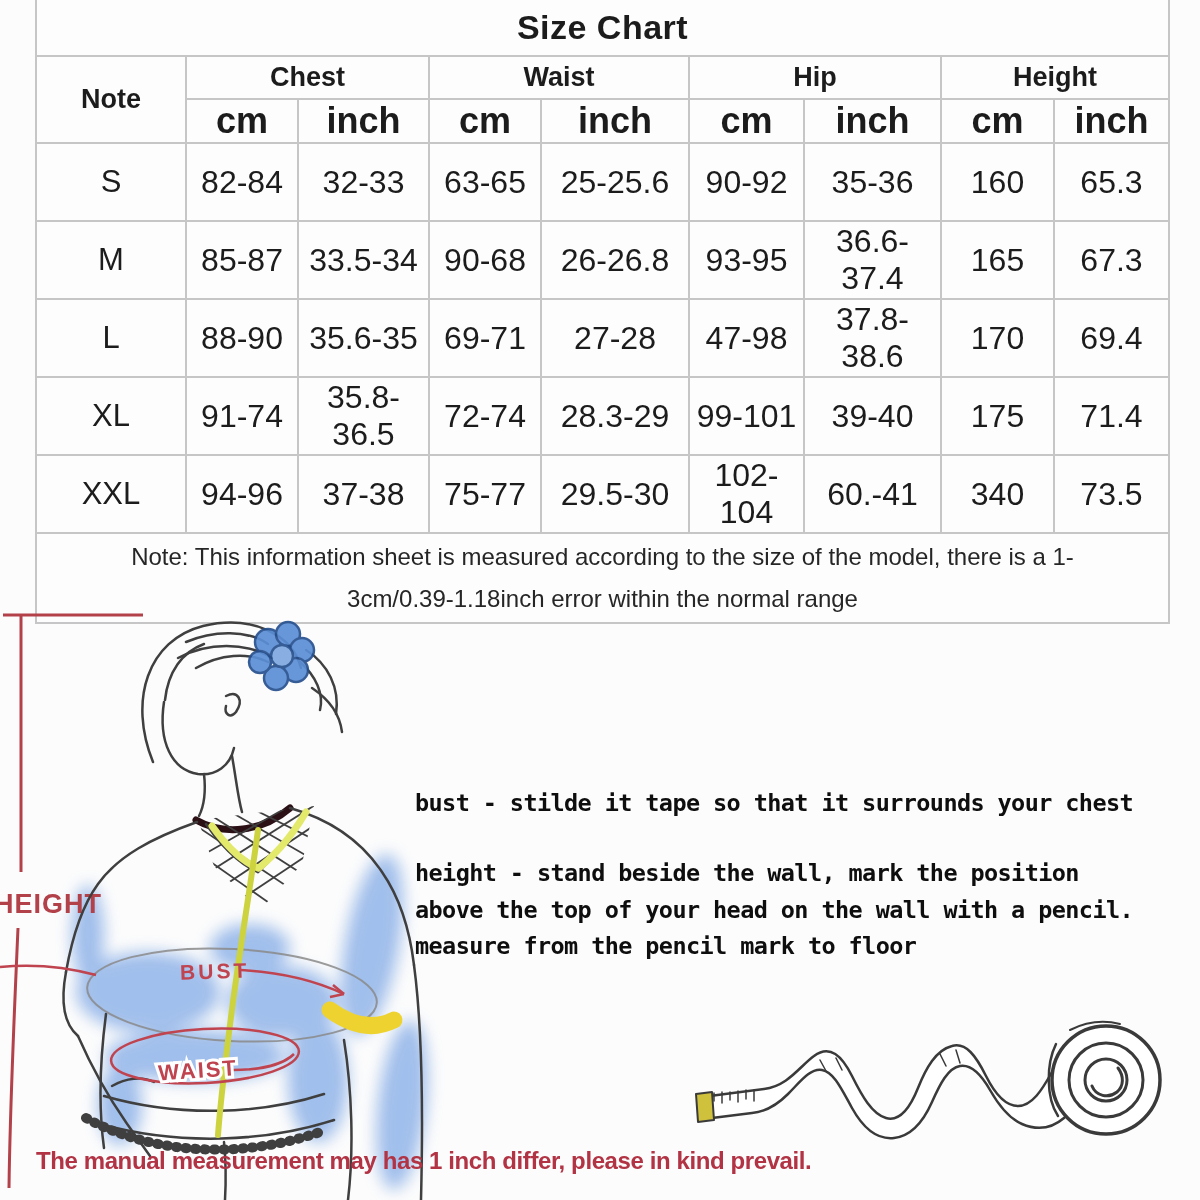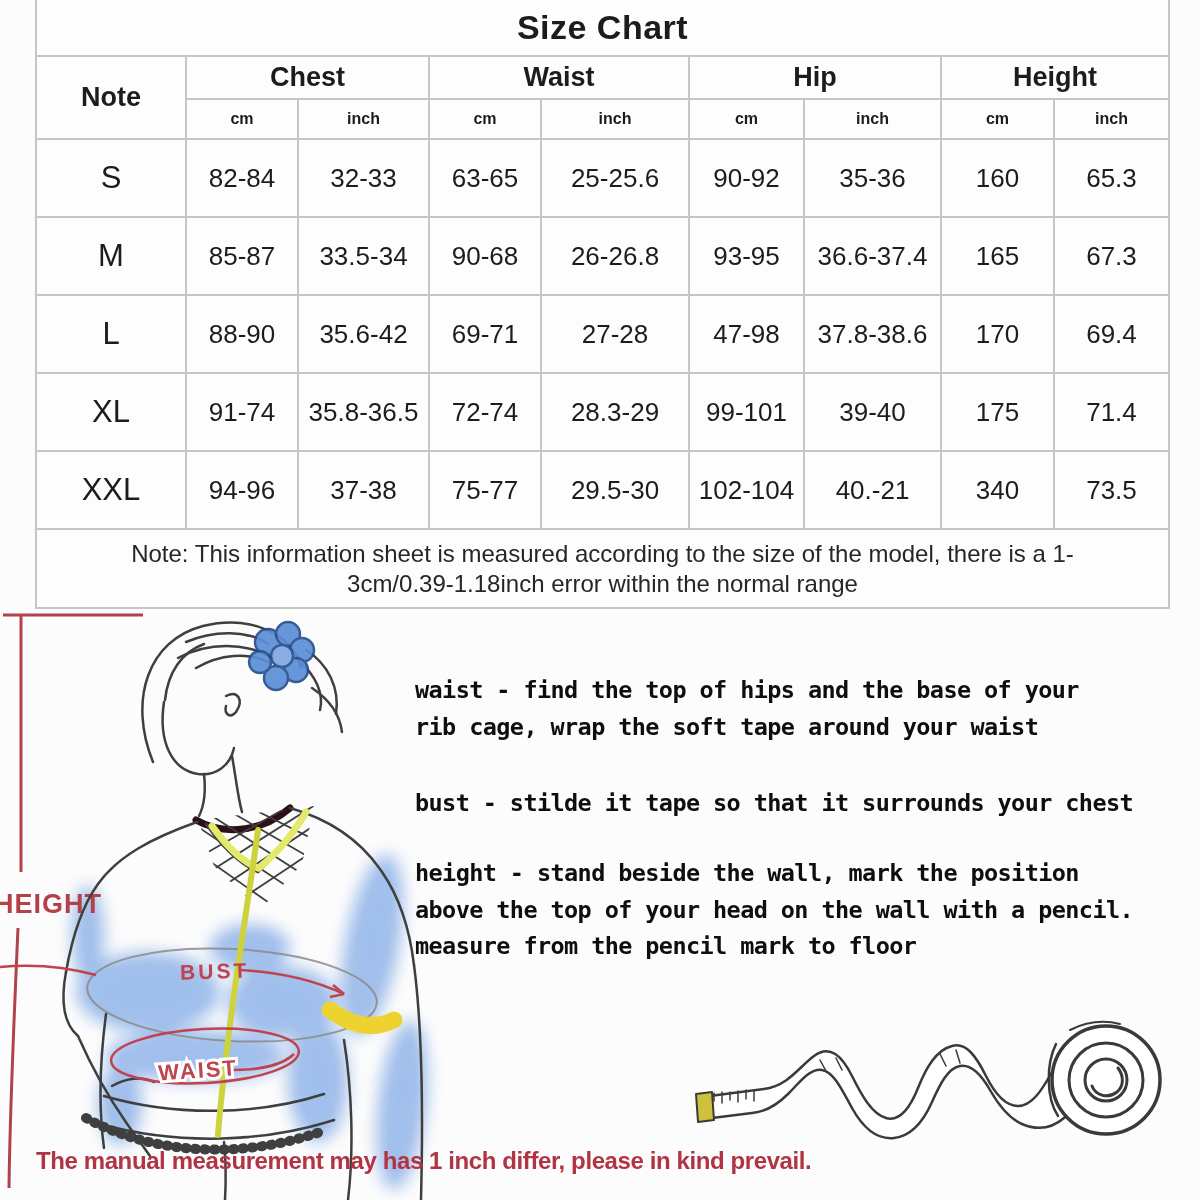--- a/index.html
+++ b/index.html
@@ -5,24 +5,24 @@
   html,body{margin:0;padding:0;background:#ffffff;}
   .page{position:relative;width:1200px;height:1200px;background:#fcfcfc;overflow:hidden;
         font-family:"Liberation Sans",sans-serif;color:#1c1c1c;}
   
   table.size-table{position:absolute;left:35px;top:0;width:1133px;border-collapse:collapse;
         table-layout:fixed;background:#fdfdfd;}
   .size-table td,.size-table th{border:2px solid #c6c6c6;text-align:center;vertical-align:middle;
         padding:0;font-weight:normal;color:#1c1c1c;}
   .title-row td{border-top:0;height:55px;font-size:34px;font-weight:bold;letter-spacing:0.5px;}
   .group-row th{height:41px;font-size:27px;font-weight:bold;}
-  .unit-row th{height:38px;font-size:16px;font-weight:bold;}
-  .size-table tbody td{height:76px;font-size:26px;}
+  .unit-row th{height:38px;font-size:36px;font-weight:bold;}
+  .size-table tbody td{height:76px;font-size:32px;}
   .size-table tbody td.size-cell{font-size:31px;}
-  .note-row td{height:73px;font-size:24px;line-height:30px;white-space:pre-line;
+  .note-row td{height:73px;font-size:24px;line-height:42px;white-space:pre-line;
         padding:2px 30px;color:#262626;}
   
   .instr{position:absolute;font-family:"DejaVu Sans Mono",monospace;font-weight:bold;
         font-size:23.5px;line-height:36.5px;letter-spacing:-0.6px;white-space:pre-line;color:#0e0e0e;}
   #instr-waist{left:415px;top:672px;}
   #instr-bust{left:415px;top:785px;}
   #instr-height{left:415px;top:855px;}
   
   .footer-note{position:absolute;left:36px;top:1147px;font-weight:bold;font-size:24px;
         letter-spacing:-0.4px;color:#b13344;}
@@ -87,21 +87,21 @@
           <td>90-68</td>
           <td>26-26.8</td>
           <td>93-95</td>
           <td>36.6-37.4</td>
           <td>165</td>
           <td>67.3</td>
         </tr>
         <tr>
           <td class="size-cell">L</td>
           <td>88-90</td>
-          <td>35.6-42</td>
+          <td>35.6-35</td>
           <td>69-71</td>
           <td>27-28</td>
           <td>47-98</td>
           <td>37.8-38.6</td>
           <td>170</td>
           <td>69.4</td>
         </tr>
         <tr>
           <td class="size-cell">XL</td>
           <td>91-74</td>
@@ -113,21 +113,21 @@
           <td>175</td>
           <td>71.4</td>
         </tr>
         <tr>
           <td class="size-cell">XXL</td>
           <td>94-96</td>
           <td>37-38</td>
           <td>75-77</td>
           <td>29.5-30</td>
           <td>102-104</td>
-          <td>40.-21</td>
+          <td>60.-41</td>
           <td>340</td>
           <td>73.5</td>
         </tr>
       </tbody>
     <tfoot>
       <tr class="note-row">
         <td colspan="9">Note: This information sheet is measured according to the size of the model, there is a 1-
 3cm/0.39-1.18inch error within the normal range</td>
       </tr>
     </tfoot>
@@ -271,21 +271,19 @@
       <path d="M696 1094 L712 1092 L714 1120 L698 1122 Z" fill="#cfc13c" stroke-width="2"></path>
       <circle cx="1106" cy="1080" r="54" fill="#ffffff" stroke-width="3.5"></circle>
       <circle cx="1106" cy="1080" r="37" fill="none" stroke-width="3"></circle>
       <circle cx="1106" cy="1080" r="21" fill="none" stroke-width="3"></circle>
       <path d="M1118 1068 C1124 1076 1124 1086 1117 1092 C1108 1099 1096 1096 1092 1086" fill="none" stroke-width="3"></path>
       <path d="M1056 1044 C1046 1064 1046 1098 1058 1116" fill="none" stroke-width="2.5"></path>
       <path d="M1070 1030 C1086 1022 1104 1020 1120 1024" fill="none" stroke-width="2"></path>
     </g>
   </svg>
 
-  <div class="instr" id="instr-waist">waist - find the top of hips and the base of your
-rib cage, wrap the soft tape around your waist</div>
   <div class="instr" id="instr-height">height - stand beside the wall, mark the position
 above the top of your head on the wall with a pencil.
 measure from the pencil mark to floor</div>
   <div class="instr" id="instr-bust">bust - stilde it tape so that it surrounds your chest</div>
 
   <div class="footer-note">The manual measurement may has 1 inch differ, please in kind prevail.</div>
 </div>
 
 </body></html>

